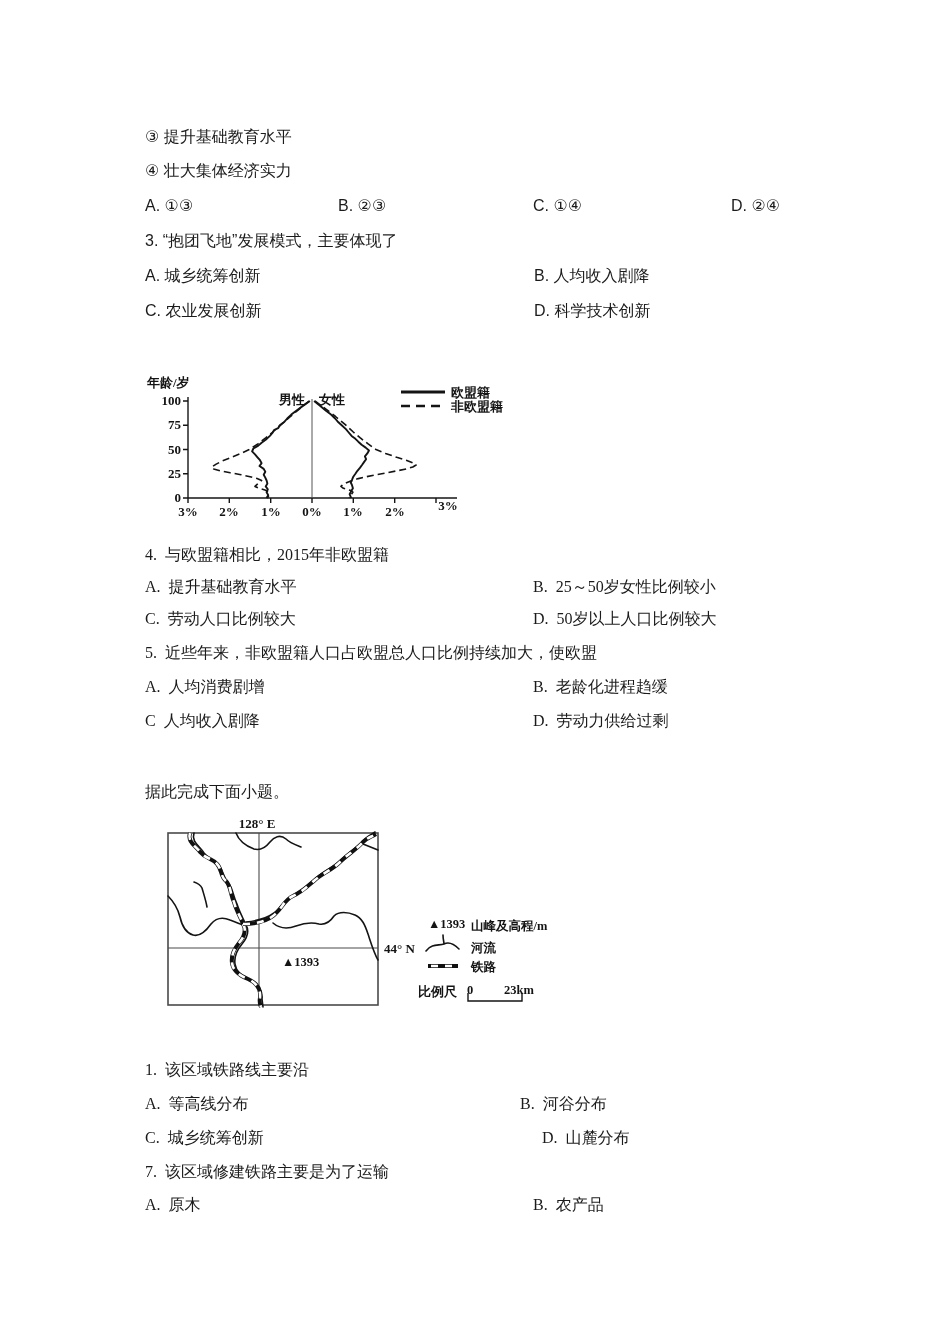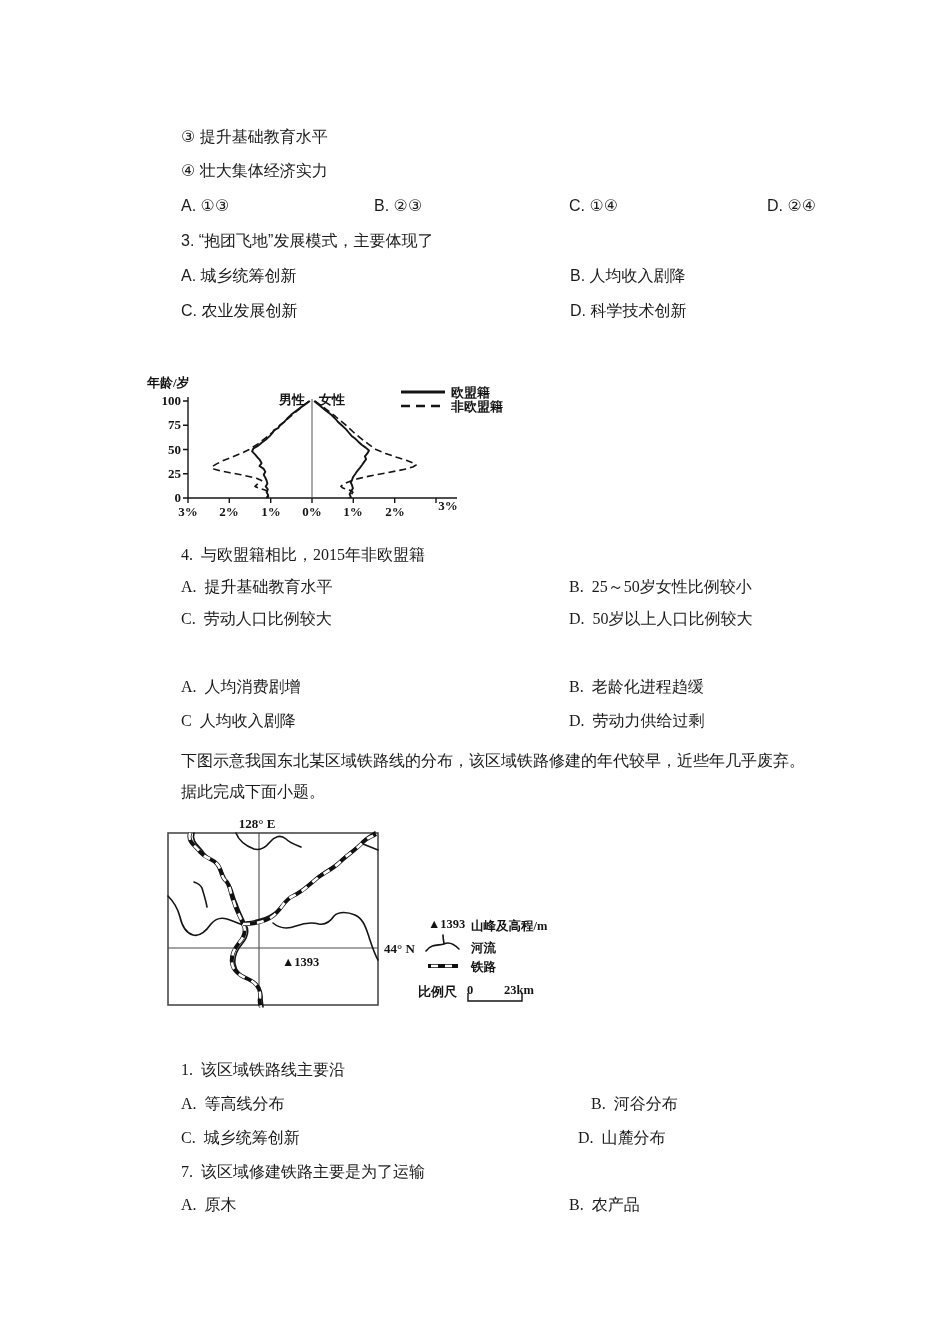--- a/index.html
+++ b/index.html
@@ -1,21 +1,21 @@
 <!DOCTYPE html>
 <html><head>
 <meta charset="utf-8">
 <style>
   html,body{margin:0;padding:0;background:#ffffff;}
   .page{
     position:relative;width:950px;height:1344px;background:#ffffff;
     color:#1b1b1b;overflow:hidden;
     font-family:"Liberation Sans","DejaVu Sans",sans-serif;
   }
-  .line{position:absolute;white-space:pre;font-size:16px;line-height:20px;margin-left:36px;}
+  .line{position:absolute;white-space:pre;font-size:16px;line-height:20px;}
   .sans{font-family:"Liberation Sans","DejaVu Sans",sans-serif;}
   .serif{font-family:"Liberation Serif","DejaVu Serif",serif;font-size:16px;}
   .figwrap{position:absolute;text-align:center;}
   svg text{fill:#141414;font-family:"Liberation Serif","DejaVu Serif",serif;font-weight:bold;}
   .axis{stroke:#141414;stroke-width:1.4;fill:none;}
   .thin{stroke:#555;stroke-width:1;fill:none;}
   .series-solid{fill:none;stroke:#141414;stroke-width:1.9;stroke-linejoin:round;}
   .series-dashed{fill:none;stroke:#141414;stroke-width:1.6;stroke-dasharray:7 4;stroke-linejoin:round;}
   .legend-solid{stroke:#141414;stroke-width:3;}
   .legend-dashed{stroke:#141414;stroke-width:2.6;stroke-dasharray:9 6;}
@@ -85,26 +85,26 @@
         </g>
     </svg>
   </div>
 
   <div class="line serif" style="left:145px;top:545px">4.  与欧盟籍相比，2015年非欧盟籍</div>
   <div class="line serif" style="left:145px;top:577px">A.  提升基础教育水平</div>
   <div class="line serif" style="left:533px;top:577px">B.  25～50岁女性比例较小</div>
   <div class="line serif" style="left:145px;top:609px">C.  劳动人口比例较大</div>
   <div class="line serif" style="left:533px;top:609px">D.  50岁以上人口比例较大</div>
 
+  <div class="line serif" style="left:145px;top:643px">5.  近些年来，非欧盟籍人口占欧盟总人口比例持续加大，使欧盟</div>
   <div class="line serif" style="left:145px;top:677px">A.  人均消费剧增</div>
   <div class="line serif" style="left:533px;top:677px">B.  老龄化进程趋缓</div>
   <div class="line serif" style="left:145px;top:711px">C  人均收入剧降</div>
   <div class="line serif" style="left:533px;top:711px">D.  劳动力供给过剩</div>
 
-  <div class="line serif" style="left:145px;top:751px">下图示意我国东北某区域铁路线的分布，该区域铁路修建的年代较早，近些年几乎废弃。</div>
   <div class="line serif" style="left:145px;top:782px">据此完成下面小题。</div>
 
   <div class="figwrap" style="left:160px;top:812px;width:420px;height:200px">
     <svg width="420" height="200" viewBox="0 0 420 200">
 
       <rect class="map-frame" x="8" y="21" width="210" height="172"></rect>
       <path class="grid-line" d="M99,21 V193"></path>
       <path class="grid-line" d="M8,136 H218"></path>
       <text x="97" y="16" font-size="13" text-anchor="middle">128° E</text>
       <text x="224" y="141" font-size="13">44° N</text>
@@ -146,21 +146,21 @@
         <text x="258" y="184" font-size="13">比例尺</text>
         <text x="307" y="182" font-size="12.5">0</text>
         <text x="344" y="182" font-size="12.5">23km</text>
         <path class="scalebar" d="M308,181 V189 H362 V181"></path>
       </g>
     </svg>
   </div>
 
   <div class="line serif" style="left:145px;top:1060px">1.  该区域铁路线主要沿</div>
   <div class="line serif" style="left:145px;top:1094px">A.  等高线分布</div>
-  <div class="line serif" style="left:555px;top:1094px">B.  河谷分布</div>
+  <div class="line serif" style="left:520px;top:1094px">B.  河谷分布</div>
   <div class="line serif" style="left:145px;top:1128px">C.  城乡统筹创新</div>
   <div class="line serif" style="left:542px;top:1128px">D.  山麓分布</div>
 
   <div class="line serif" style="left:145px;top:1162px">7.  该区域修建铁路主要是为了运输</div>
   <div class="line serif" style="left:145px;top:1195px">A.  原木</div>
   <div class="line serif" style="left:533px;top:1195px">B.  农产品</div>
 
 </div>
 
 </body></html>

